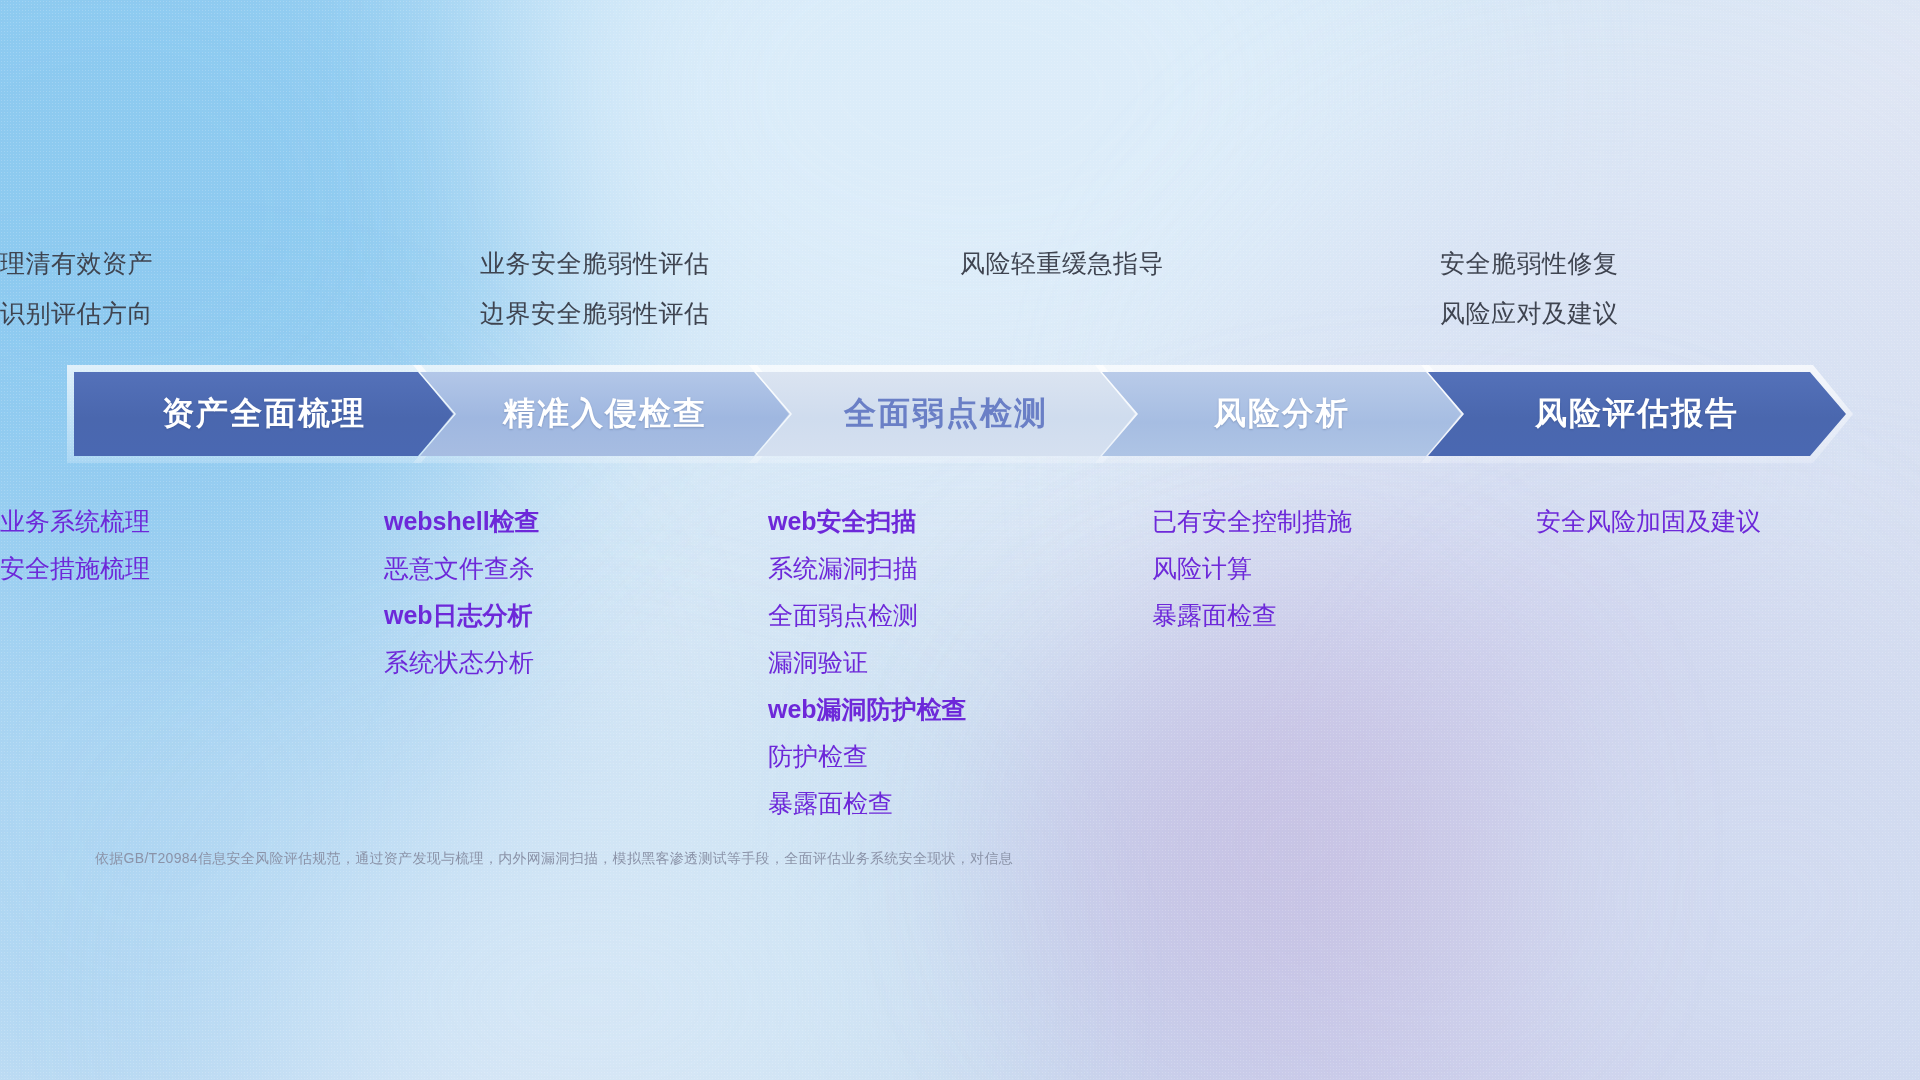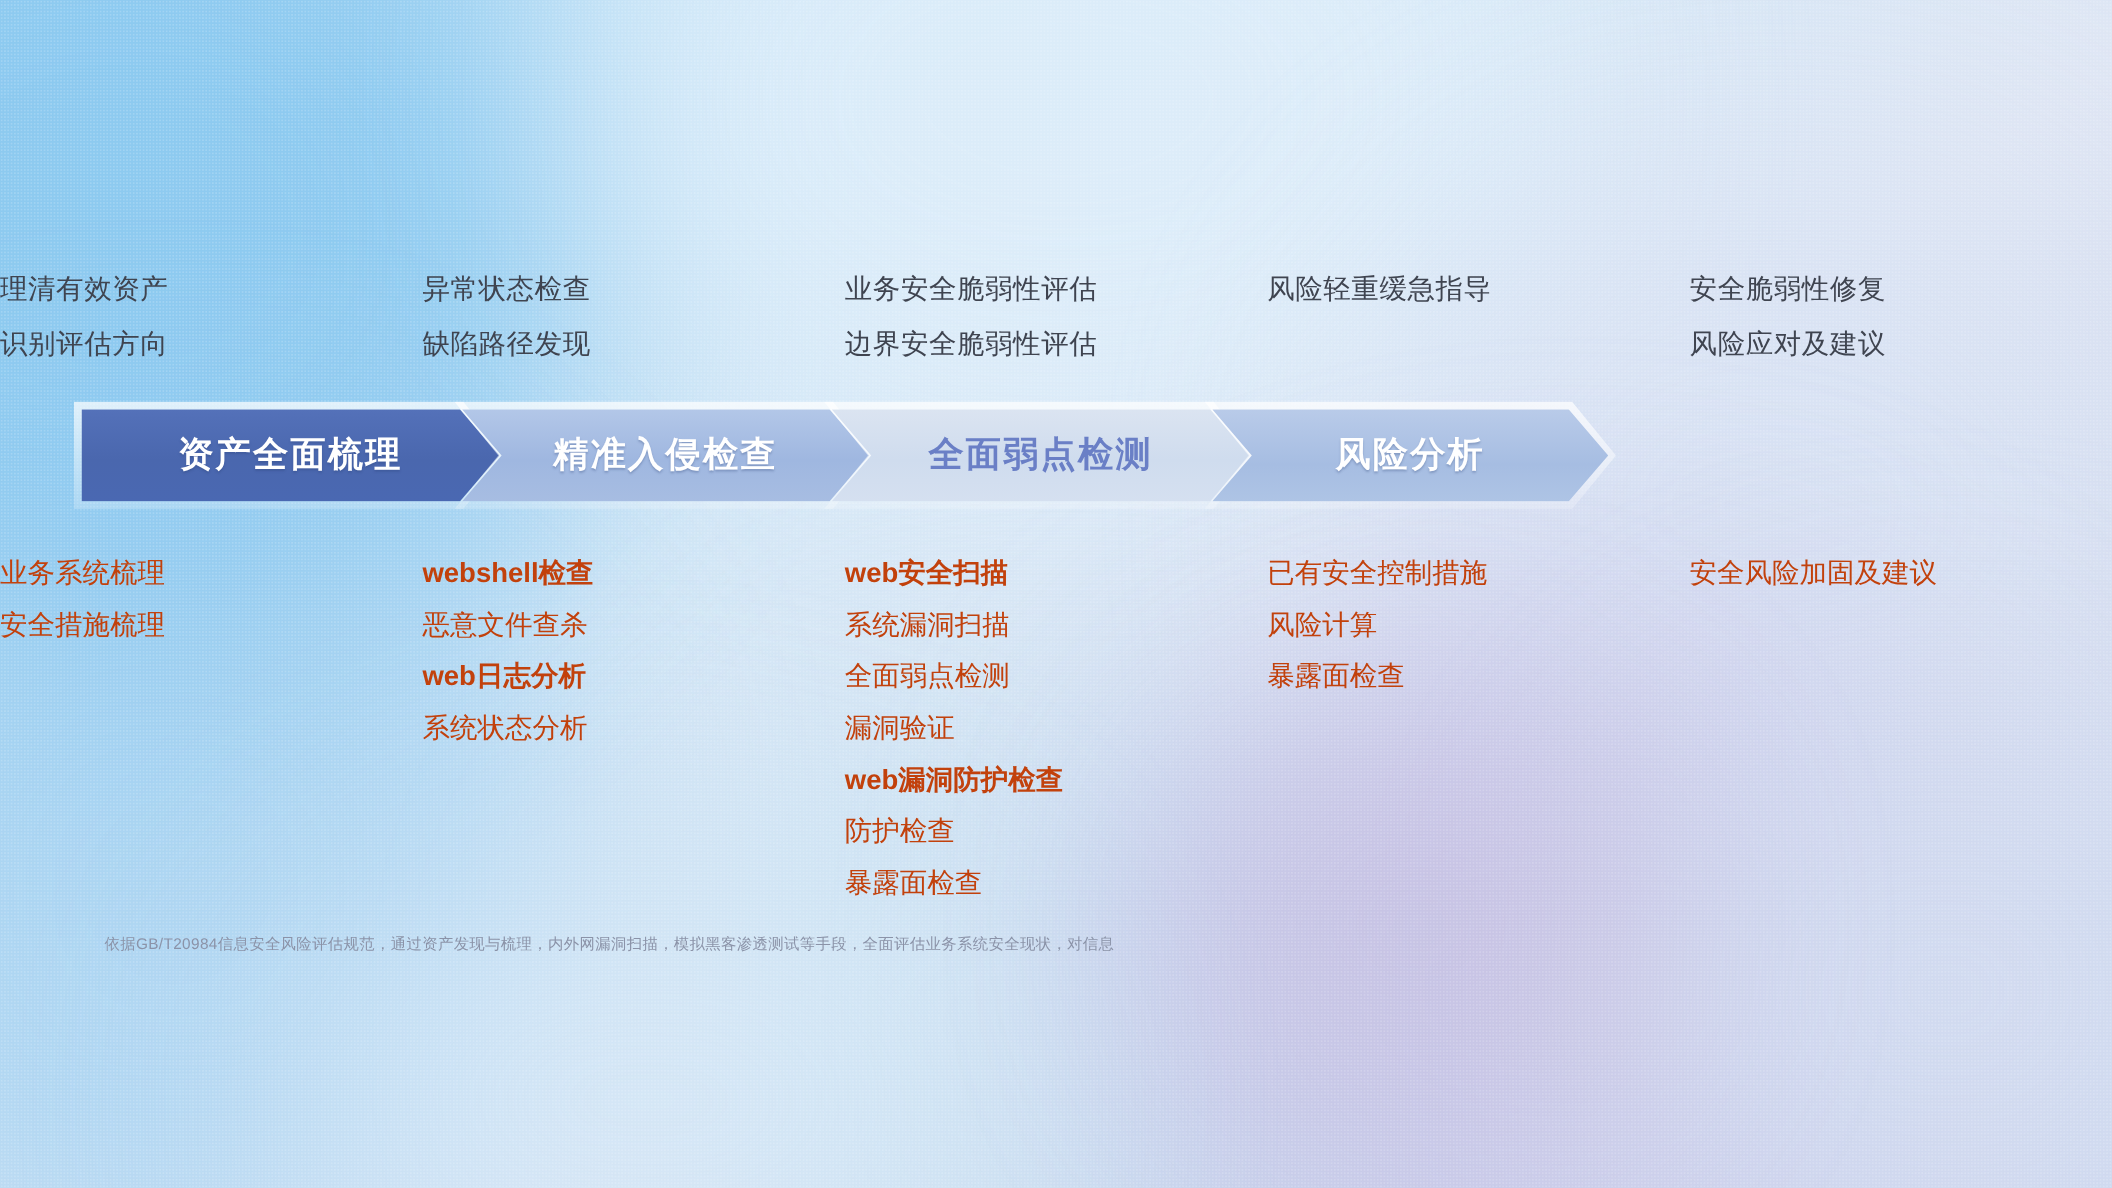--- a/index.html
+++ b/index.html
@@ -58,21 +58,21 @@
   .bevel{position:absolute;top:-7px;left:-7px;right:-7px;bottom:-7px;z-index:0;
     background:linear-gradient(180deg,rgba(255,255,255,.85),rgba(255,255,255,.25));
     clip-path:polygon(0 0, calc(100% - 40px) 0, 100% 50%, calc(100% - 40px) 100%, 0 100%, 40px 50%);
     opacity:.85;}
   .chev.c0 .bevel{clip-path:polygon(0 0, calc(100% - 40px) 0, 100% 50%, calc(100% - 40px) 100%, 0 100%);}
   .txt.ink-white{color:#ffffff;text-shadow:0 1px 2px rgba(40,60,110,.28);}
   .txt.ink-blue{color:#6a7fc6;}
 
   
   #detail-row{top:498px;align-items:flex-start;}
-  .item{font-size:25px;color:#c2410c;line-height:47px;white-space:nowrap;}
+  .item{font-size:25px;color:#6d28d9;line-height:47px;white-space:nowrap;}
   .item.lead{font-weight:bold;}
 
   
   #footer{position:absolute;left:95px;top:840px;width:1420px;
     font-size:14px;line-height:36px;color:#8b93a8;letter-spacing:.3px;}
   #footer p{margin:0;}
 </style>
 </head>
 <body>
 
@@ -89,24 +89,20 @@
   <div class="blob b9"></div>
   <div class="grain"></div>
 </div>
 
 <div id="stage">
 
   <div class="row" id="top-row">
     <div class="col">
       <div class="cap">理清有效资产</div>
       <div class="cap">识别评估方向</div>
-    </div>
-    <div class="col">
-      <div class="cap">异常状态检查</div>
-      <div class="cap">缺陷路径发现</div>
     </div>
     <div class="col">
       <div class="cap">业务安全脆弱性评估</div>
       <div class="cap">边界安全脆弱性评估</div>
     </div>
     <div class="col">
       <div class="cap">风险轻重缓急指导</div>
     </div>
     <div class="col">
       <div class="cap">安全脆弱性修复</div>
@@ -127,20 +123,25 @@
     </div>
     <div class="chev c2">
       <div class="bevel"></div>
       <div class="shape tone-light"></div>
       <div class="txt ink-blue">全面弱点检测</div>
     </div>
     <div class="chev c3">
       <div class="bevel"></div>
       <div class="shape tone-mid2"></div>
       <div class="txt ink-white">风险分析</div>
+    </div>
+    <div class="chev c4">
+      <div class="bevel"></div>
+      <div class="shape tone-dark"></div>
+      <div class="txt ink-white">风险评估报告</div>
     </div>
   </div>
 
   <div class="row" id="detail-row">
     <div class="col">
       <div class="item">业务系统梳理</div>
       <div class="item">安全措施梳理</div>
     </div>
     <div class="col">
       <div class="item lead">webshell检查</div>

